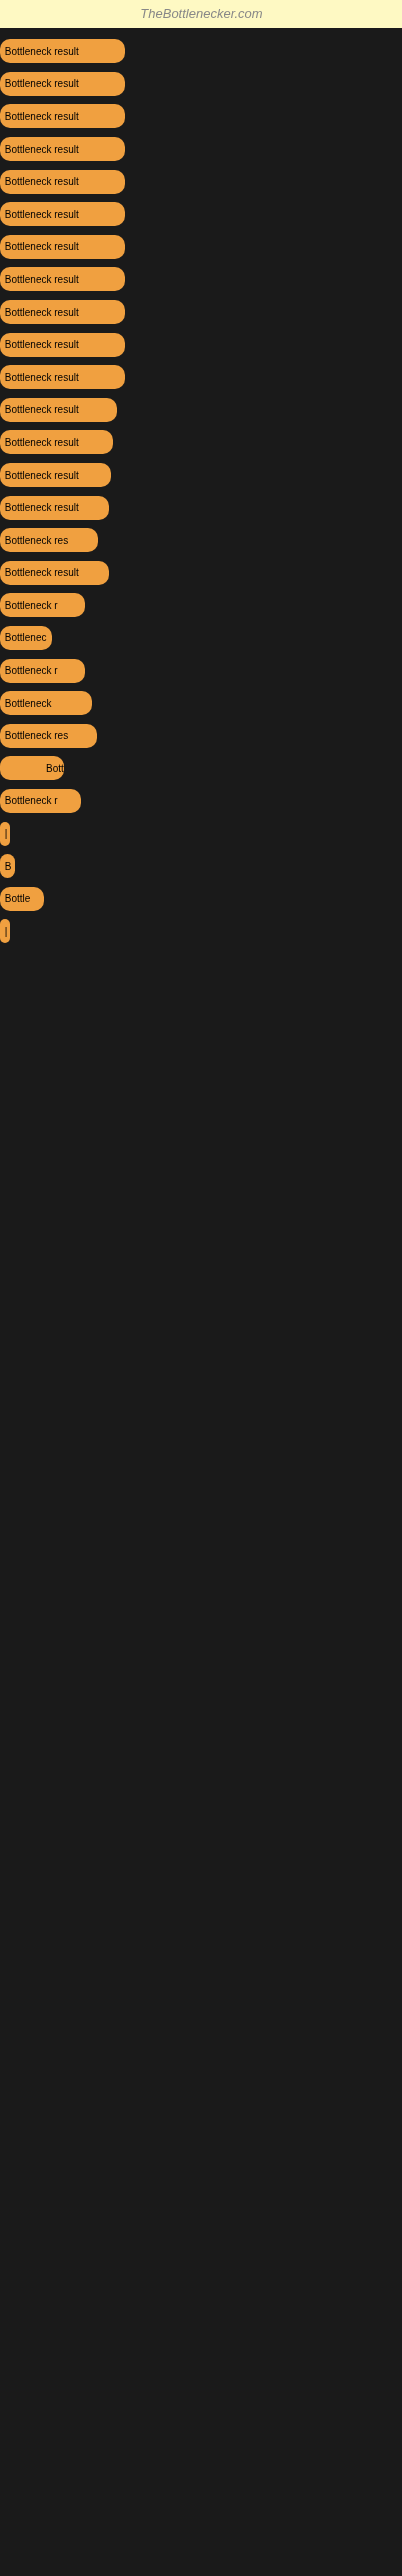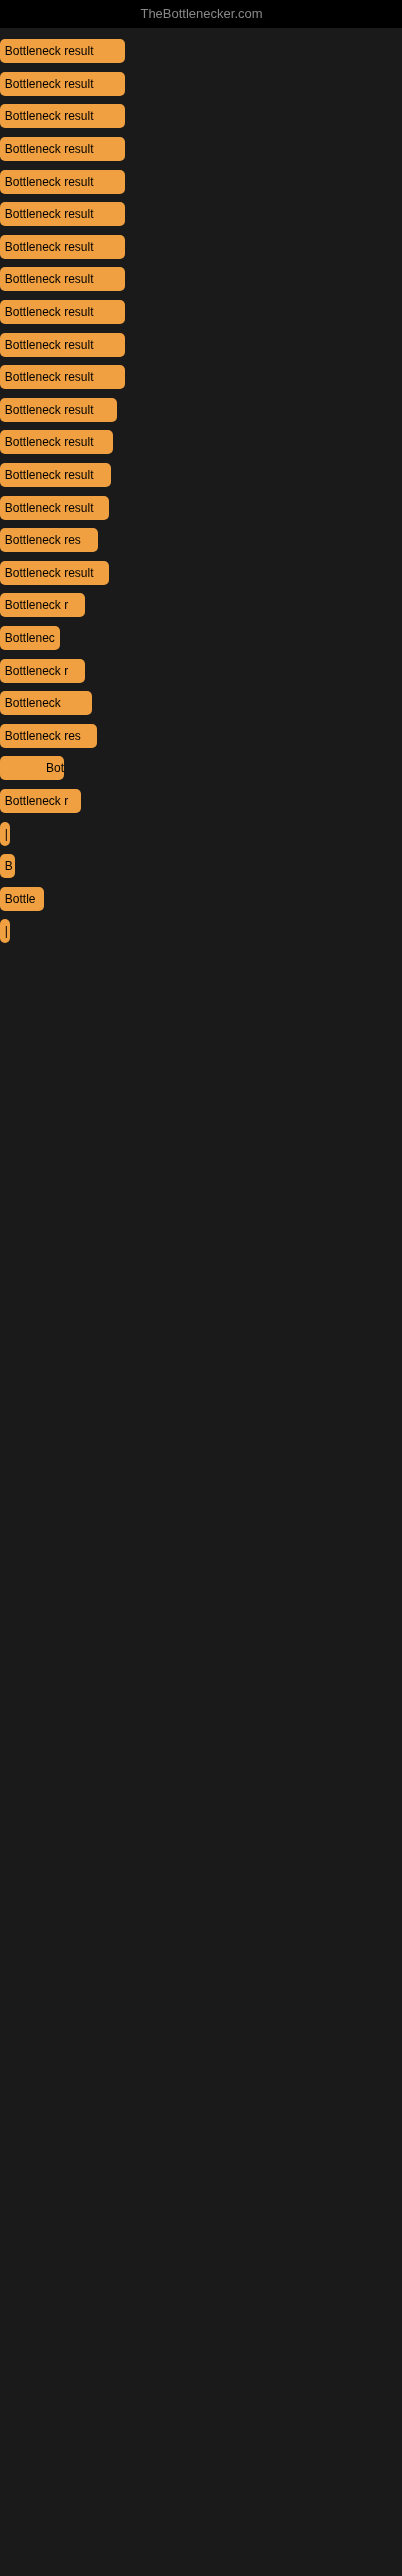--- a/index.html
+++ b/index.html
@@ -12,44 +12,45 @@
       min-height: 2576px;
       background-color: #1a1a1a;
       font-family: Arial, sans-serif;
       position: relative;
     }
     .page-title {
       text-align: center;
       color: #888;
       font-size: 13px;
       padding: 6.4px 0;
-      background-color: #000000;
+      background-color: #fef9c3;
+      font-style: italic;
     }
     .bars-container {
       padding: 8px 0;
     }
     .bar-row {
       display: flex;
       align-items: center;
       margin-bottom: 1.6px;
       height: 31px;
       position: relative;
     }
     .bar {
       background-color: #f0a040;
       height: 24px;
       display: flex;
       align-items: center;
       padding-left: 4.8px;
       color: #000;
-      font-size: 12px;
+      font-size: 10px;
       font-weight: normal;
       white-space: nowrap;
       overflow: hidden;
-      border-radius: 5px;
+      border-radius: 10px;
     }
   </style>
 </head>
 <body>
 
 <div class="page-title">
   <span>TheBottlenecker.com</span>
 </div>
 
 <div class="bars-container">
@@ -101,21 +102,21 @@
     <div class="bar-row">
       <div class="bar" style="width: 98px;">Bottleneck res</div>
     </div>
     <div class="bar-row">
       <div class="bar" style="width: 109px;">Bottleneck result</div>
     </div>
     <div class="bar-row">
       <div class="bar" style="width: 85px;">Bottleneck r</div>
     </div>
     <div class="bar-row">
-      <div class="bar" style="width: 60px;">Bottlenec</div>
+      <div class="bar" style="width: 52px;">Bottlenec</div>
     </div>
     <div class="bar-row">
       <div class="bar" style="width: 85px;">Bottleneck r</div>
     </div>
     <div class="bar-row">
       <div class="bar" style="width: 92px;">Bottleneck</div>
     </div>
     <div class="bar-row">
       <div class="bar" style="width: 97px;">Bottleneck res</div>
     </div>

